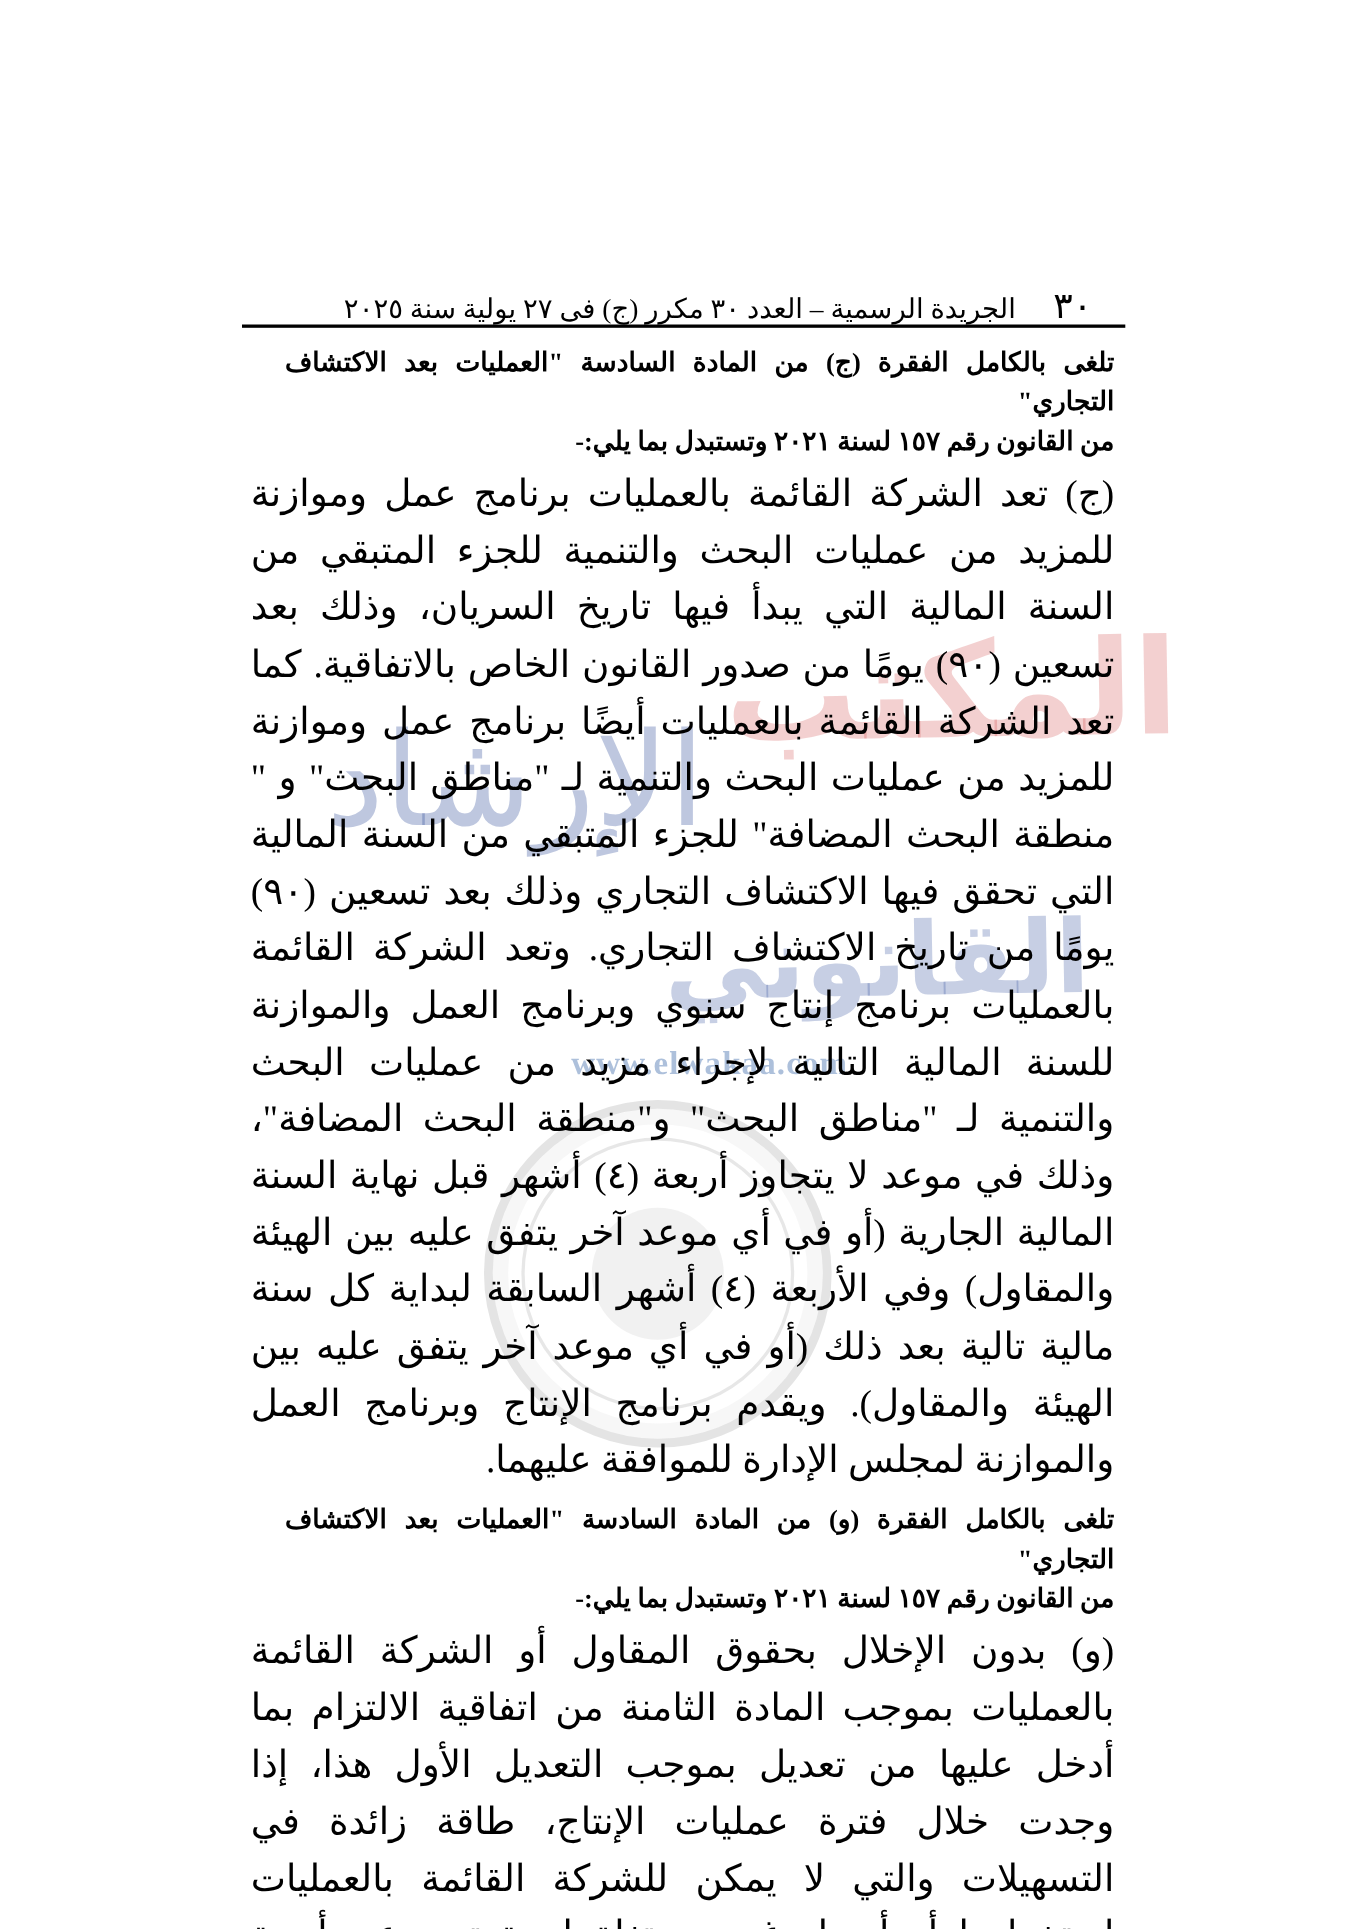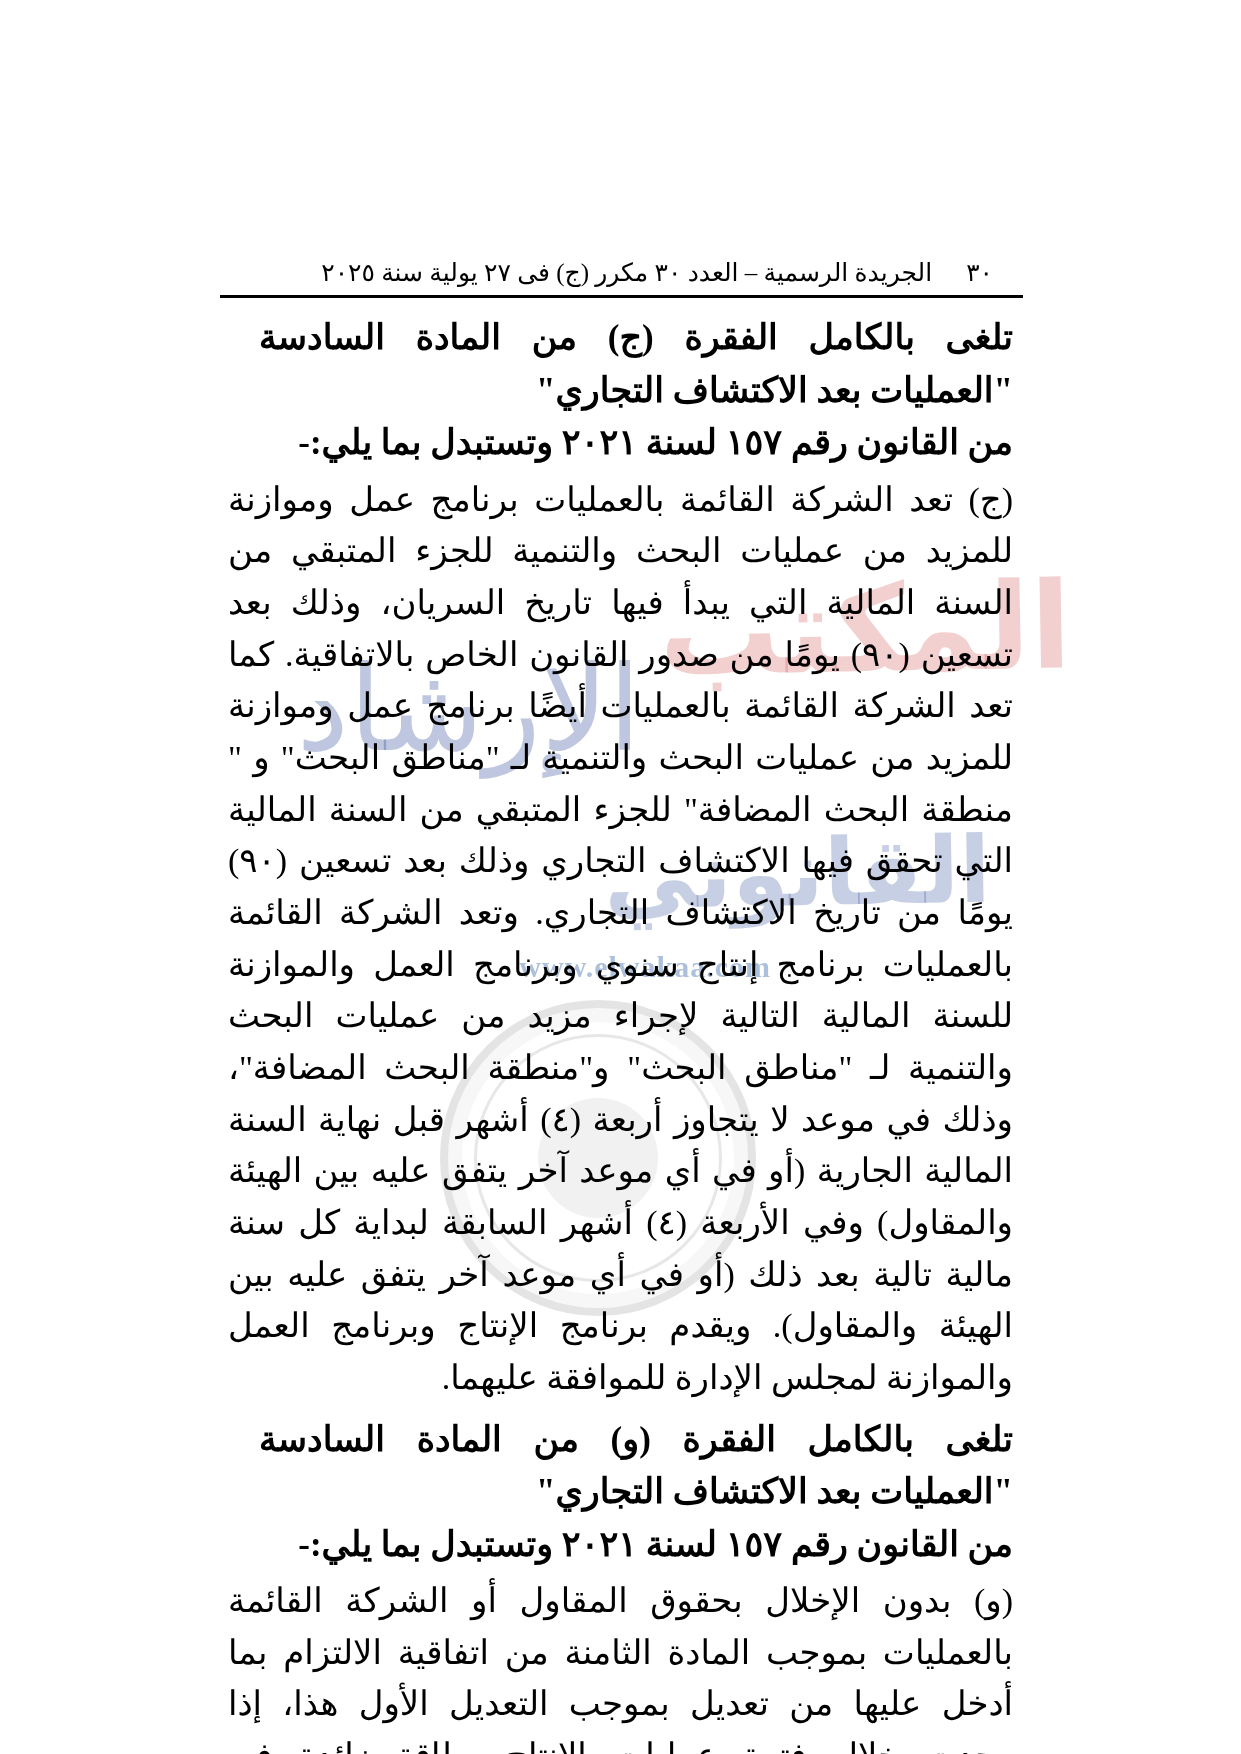--- a/index.html
+++ b/index.html
@@ -120,21 +120,21 @@
     left: 248px;
     display: flex;
     flex-direction: row;
     align-items: baseline;
     justify-content: flex-start;
     gap: 34px;
     font-size: 25px;
     font-family: "Liberation Serif", "DejaVu Serif", serif;
   }
   .header .page-num {
-    font-size: 25px;
+    font-size: 33px;
     letter-spacing: 2px;
   }
   .header .head-title {
     font-size: 25px;
     white-space: nowrap;
   }
 
   .rule {
     position: absolute;
     top: 295px;
@@ -154,21 +154,21 @@
     margin: 0;
     font-size: 34px;
     line-height: 1.52;
     text-align: justify;
     text-justify: inter-word;
   }
 
   .lead {
     font-weight: bold;
     text-align: justify;
-    font-size: 35px;
+    font-size: 24px;
     line-height: 1.5;
     margin-bottom: 4px;
     margin-left: 31px;
   }
   .lead .second-line {
     display: block;
   }
 
   .para {
     margin-top: 2px;

